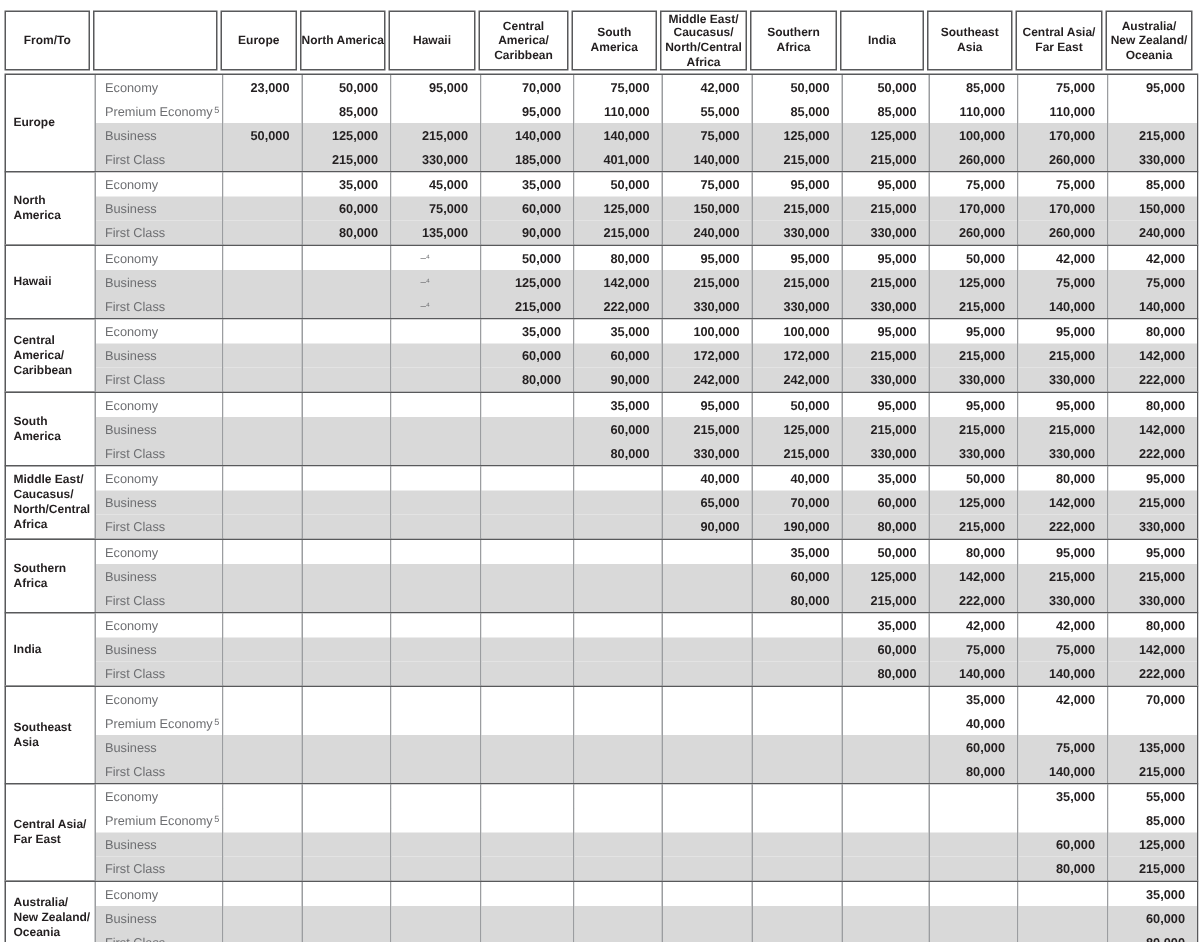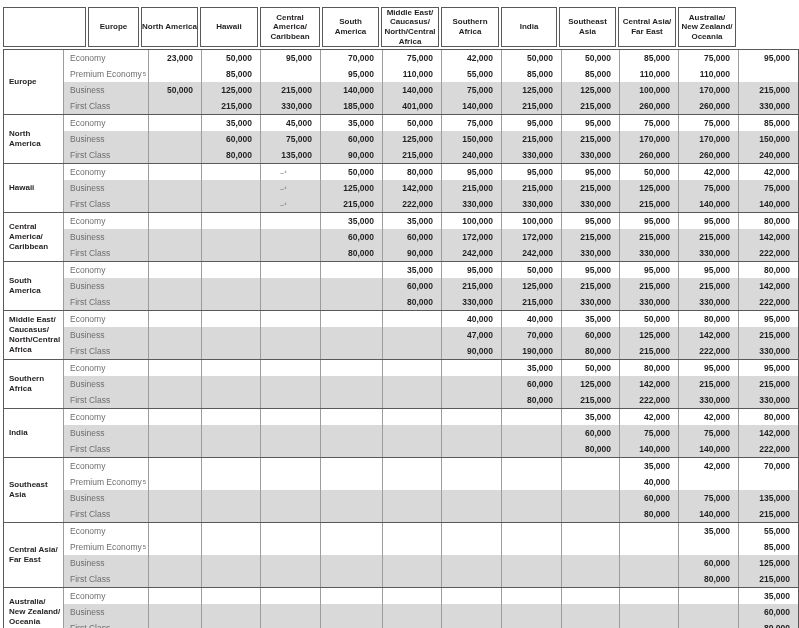--- a/index.html
+++ b/index.html
@@ -33,20 +33,21 @@
   .brow.cabin{font-size:8.5px;color:#6d6e71;padding-left:6px;font-weight:400;}
   .brow.cabin sup{font-size:6px;line-height:0;margin-left:1px;}
   .brow.val{justify-content:flex-end;padding-right:8px;font-weight:700;font-size:8.5px;color:#231f20;}
   .brow.val.fn{justify-content:center;padding-right:14px;font-weight:400;font-size:6.5px;color:#6d6e71;}
 </style>
 </head>
 <body>
 
 <div class="award-table">
   <div class="hdr">
+      <div class="hcell" style="width: 57px;"><span>From/To</span></div>
       <div class="hcell" style="width: 83px;"></div>
       <div class="hcell" style="width: 51px;"><span>Europe</span></div>
       <div class="hcell" style="width: 57px;"><span>North America</span></div>
       <div class="hcell" style="width: 58px;"><span>Hawaii</span></div>
       <div class="hcell" style="width: 60px;"><span>Central
 America/
 Caribbean</span></div>
       <div class="hcell" style="width: 57px;"><span>South America</span></div>
       <div class="hcell" style="width: 58px;"><span>Middle East/
 Caucasus/
@@ -857,21 +858,21 @@
           </div>
           <div class="brow val shaded">
             <span></span>
           </div>
         </div>
         <div class="bcol" style="width: 60px;">
           <div class="brow val">
             <span>40,000</span>
           </div>
           <div class="brow val shaded">
-            <span>47,000</span>
+            <span>65,000</span>
           </div>
           <div class="brow val shaded">
             <span>90,000</span>
           </div>
         </div>
         <div class="bcol" style="width: 60px;">
           <div class="brow val">
             <span>40,000</span>
           </div>
           <div class="brow val shaded">

